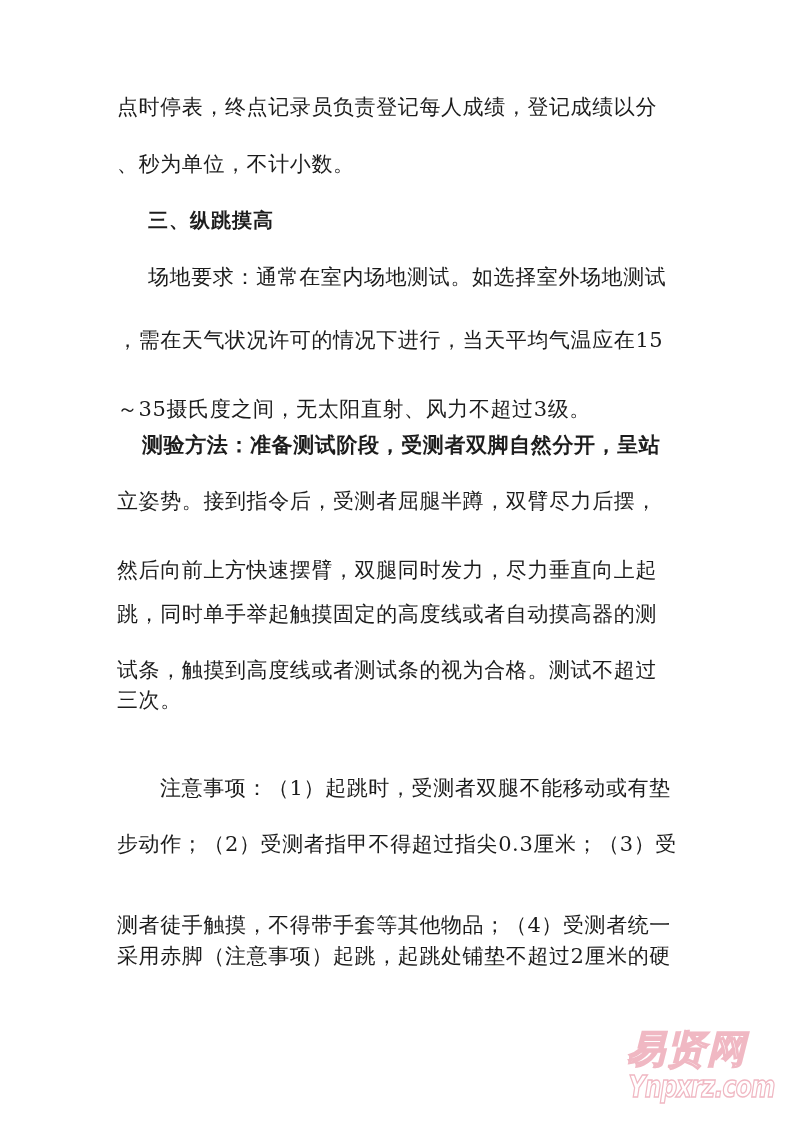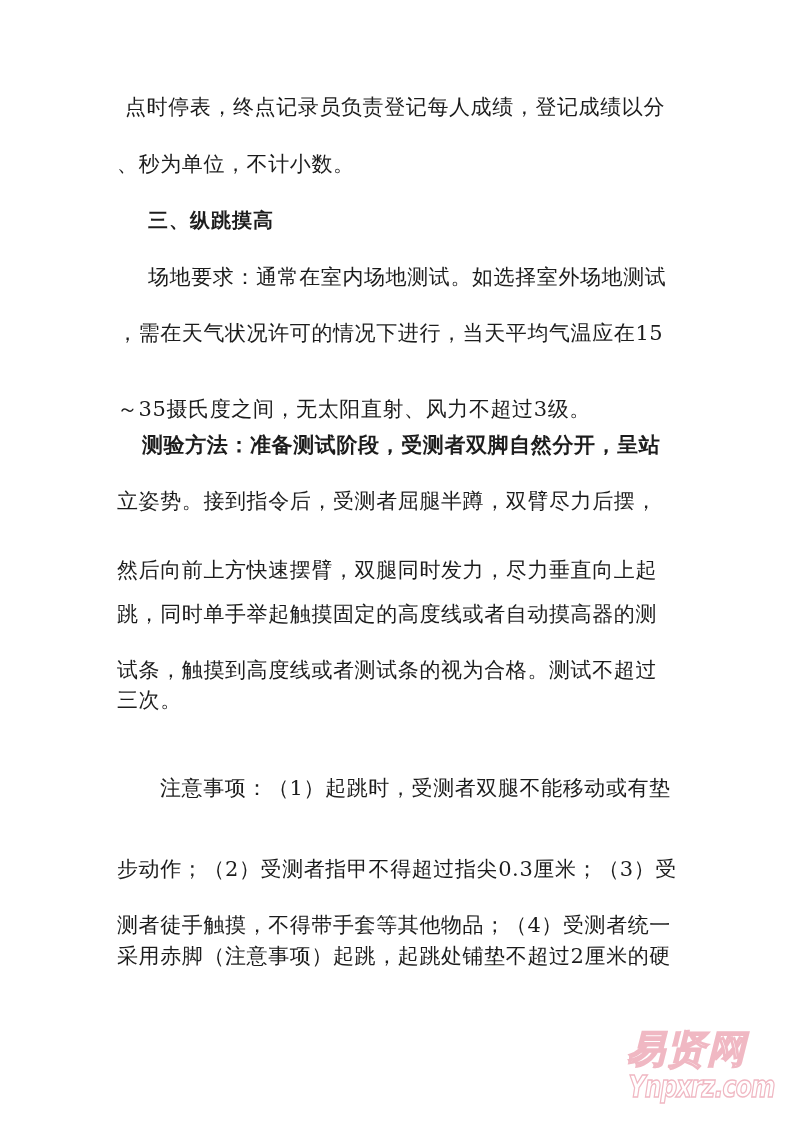--- a/index.html
+++ b/index.html
@@ -66,34 +66,34 @@
       transform: scaleX(0.78);
       transform-origin: center;
       color: #ffffff;
       -webkit-text-stroke: 1.5px #f0b8c3;
     }
   </style>
 </head>
 <body>
 
 <div class="page">
-  <div class="line" style="top:95px;margin-left:8px;">点时停表，终点记录员负责登记每人成绩，登记成绩以分</div>
+  <div class="line" style="top:95px;">点时停表，终点记录员负责登记每人成绩，登记成绩以分</div>
   <div class="line" style="top:152px;">、秒为单位，不计小数。</div>
   <div class="line heading" style="top:208px; left:148px;">三、纵跳摸高</div>
   <div class="line" style="top:265px; left:148px;">场地要求：通常在室内场地测试。如选择室外场地测试</div>
-  <div class="line" style="top:321px;">，需在天气状况许可的情况下进行，当天平均气温应在15</div>
+  <div class="line" style="top:328px;">，需在天气状况许可的情况下进行，当天平均气温应在15</div>
   <div class="line" style="top:377px;margin-top:20px;">～35摄氏度之间，无太阳直射、风力不超过3级。</div>
   <div class="line" style="top:433px; left:142px;font-weight:bold;">测验方法：准备测试阶段，受测者双脚自然分开，呈站</div>
   <div class="line" style="top:489px;">立姿势。接到指令后，受测者屈腿半蹲，双臂尽力后摆，</div>
   <div class="line" style="top:558px;">然后向前上方快速摆臂，双腿同时发力，尽力垂直向上起</div>
   <div class="line" style="top:602px;">跳，同时单手举起触摸固定的高度线或者自动摸高器的测</div>
   <div class="line" style="top:658px;">试条，触摸到高度线或者测试条的视为合格。测试不超过</div>
   <div class="line" style="top:688px;text-align:center;">三次。</div>
   <div class="line" style="top:776px; left:160px;">注意事项：（1）起跳时，受测者双腿不能移动或有垫</div>
-  <div class="line" style="top:832px;margin-top:25px;">步动作；（2）受测者指甲不得超过指尖0.3厘米；（3）受</div>
+  <div class="line" style="top:832px;">步动作；（2）受测者指甲不得超过指尖0.3厘米；（3）受</div>
   <div class="line" style="top:888px;margin-top:25px;">测者徒手触摸，不得带手套等其他物品；（4）受测者统一</div>
   <div class="line" style="top:944px;">采用赤脚（注意事项）起跳，起跳处铺垫不超过2厘米的硬</div>
 
   <div class="watermark">
     <span class="wm-cn">易贤网</span>
     <span class="wm-en">Ynpxrz.com</span>
   </div>
 </div>
 
 </body></html>

